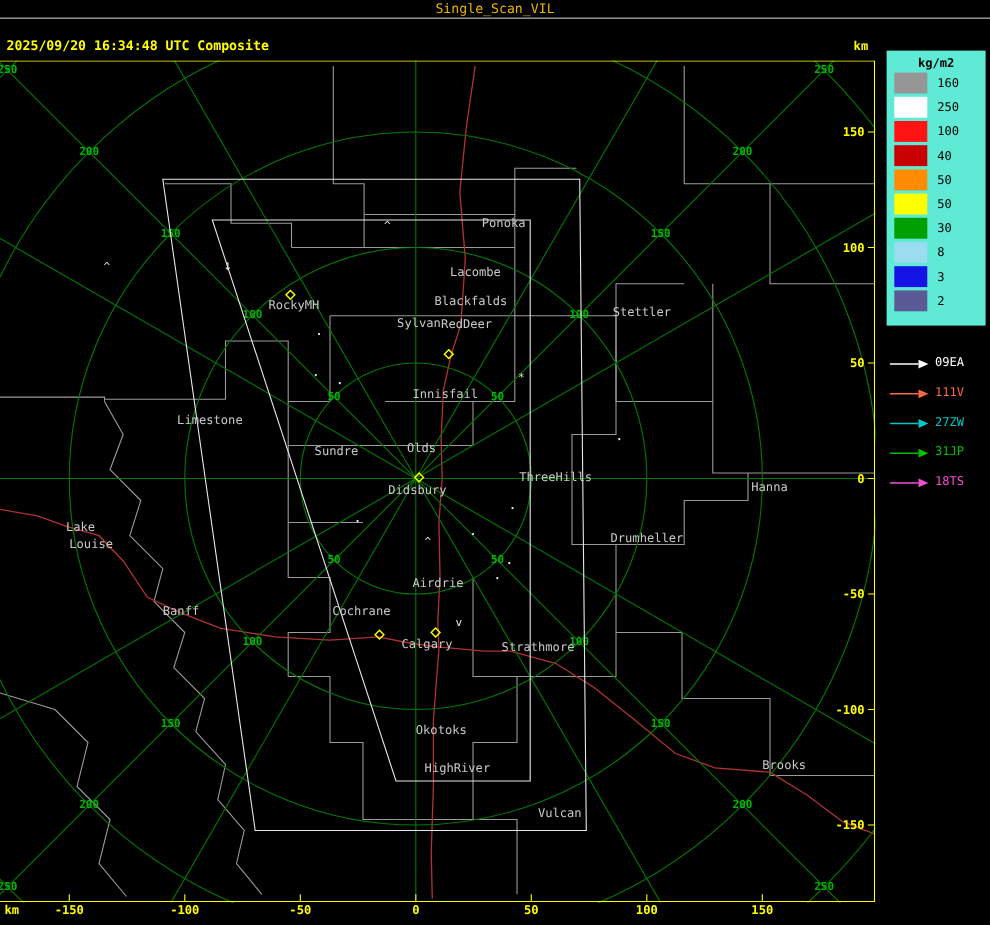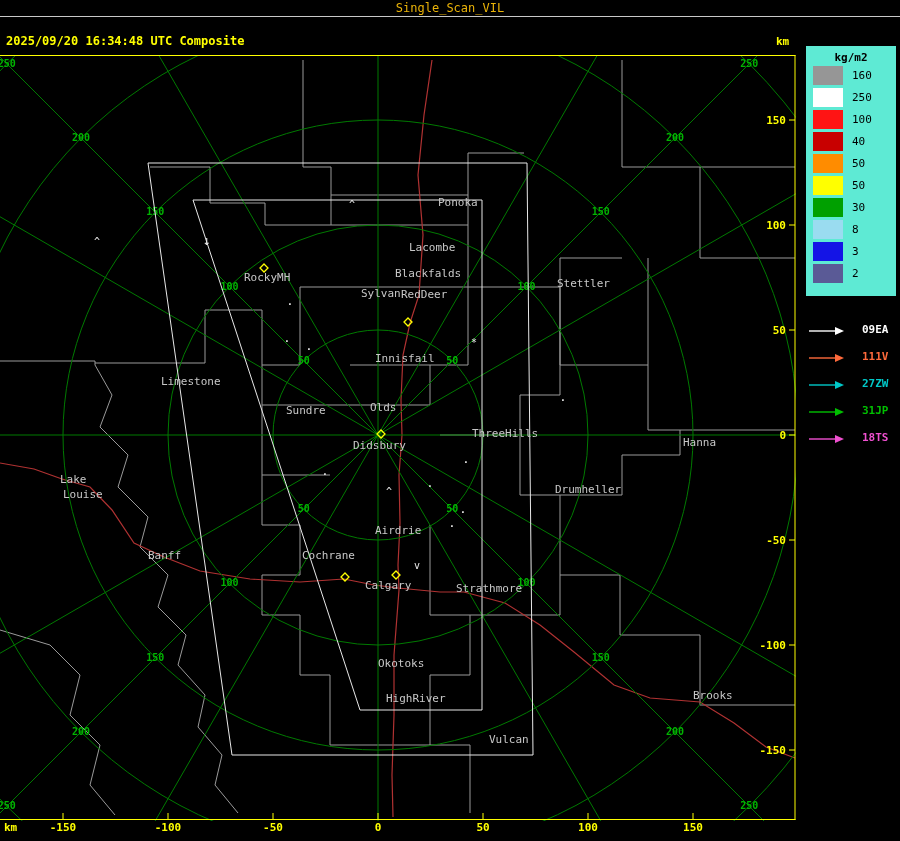--- a/index.html
+++ b/index.html
@@ -16,21 +16,21 @@
   .bottom-axis span{position:absolute;transform:translateX(-50%);}
   .bottom-axis .unit{transform:none;}
   .panel{position:absolute;left:806px;top:46px;width:90px;height:250px;background:#5eead4;}
   .panel-title{text-align:center;color:#000;font-size:11px;padding-top:5px;font-weight:bold;}
   .cb-row{height:21px;margin:1px 0 0 7px;white-space:nowrap;}
   .cb-box{display:inline-block;width:30px;height:19px;vertical-align:middle;}
   .cb-label{display:inline-block;margin-left:9px;font-size:11px;color:#000;vertical-align:middle;}
   .legend{position:absolute;left:806px;top:318px;width:94px;}
   .legend-row{height:27px;position:relative;}
   .legend-row svg{position:absolute;left:2px;top:7px;}
-  .legend-id{position:absolute;left:44px;top:5px;font-size:11px;font-weight:bold;margin-left:12px;}
+  .legend-id{position:absolute;left:44px;top:5px;font-size:11px;font-weight:normal;}
 </style>
 </head>
 <body>
 
 <div id="root">
   <div class="title">Single_Scan_VIL</div>
   <div class="title-sep"></div>
   <div class="timestamp">2025/09/20 16:34:48 UTC Composite</div>
   <div class="km-right">km</div>
 

